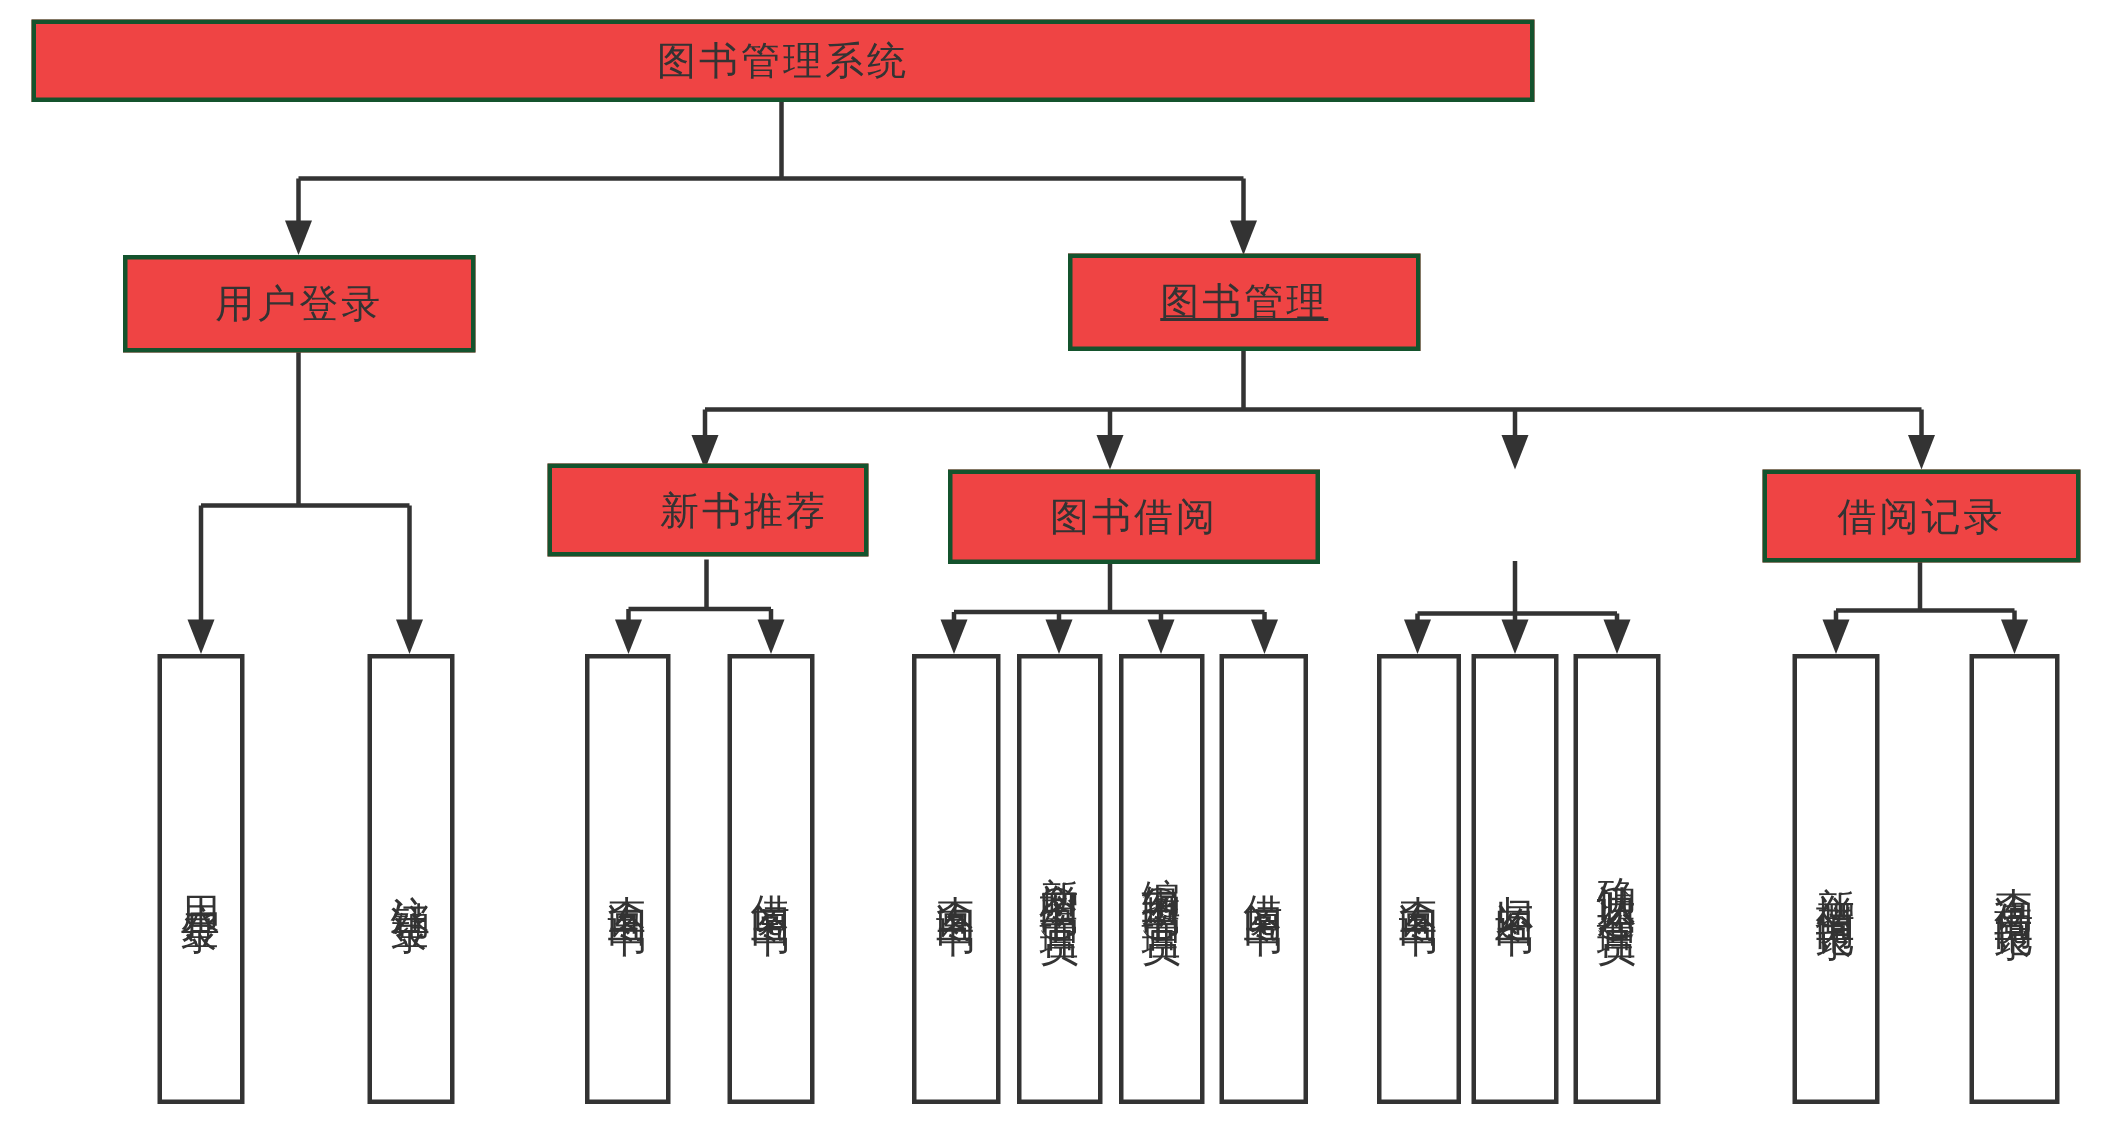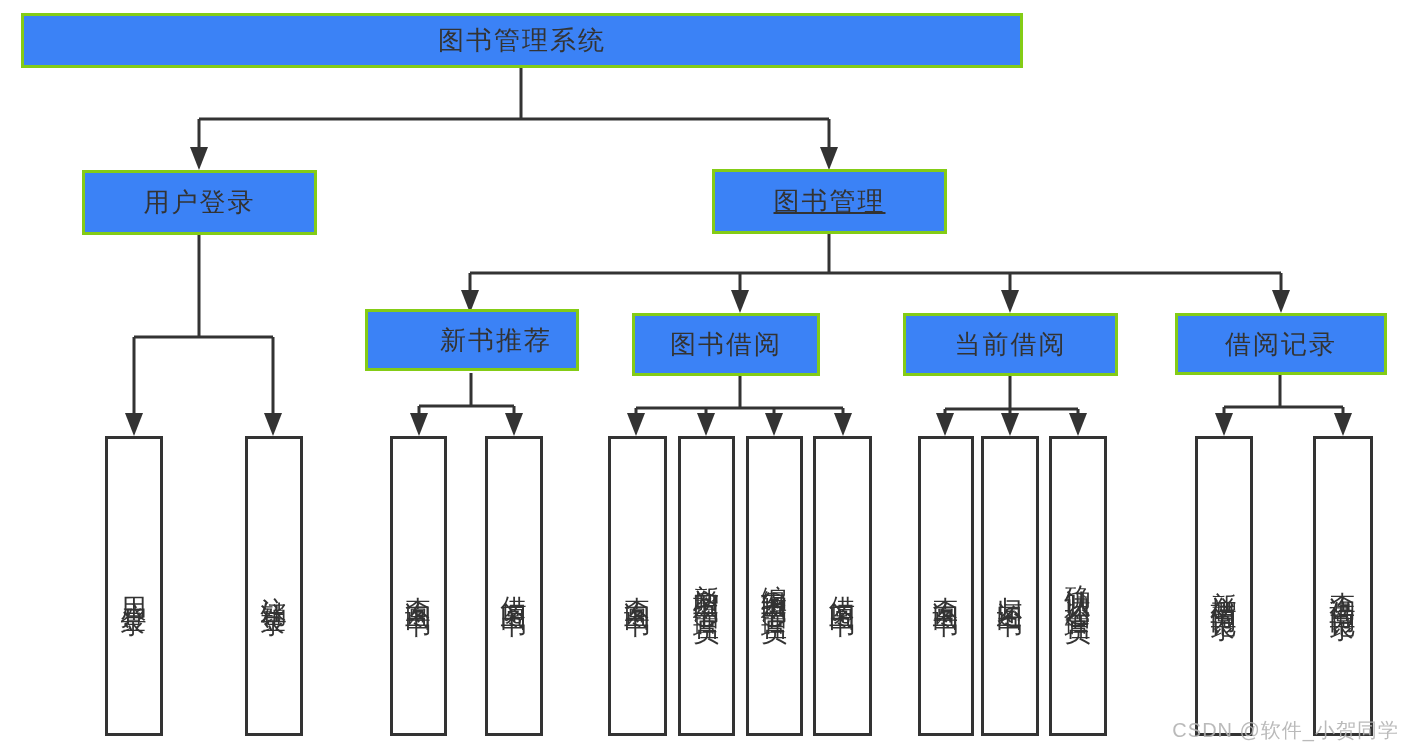--- a/index.html
+++ b/index.html
@@ -17,22 +17,22 @@
   }
   .connectors {
     position: absolute;
     left: 0; top: 0;
     width: 1405px; height: 747px;
     pointer-events: none;
   }
   .node {
     position: absolute;
     box-sizing: border-box;
-    border: 3px solid #84cc16;
-    background: #3b82f6;
+    border: 3px solid #14532d;
+    background: #ef4444;
     display: flex;
     align-items: center;
     justify-content: center;
     color: #333333;
     font-size: 26px;
     letter-spacing: 2px;
     white-space: nowrap;
   }
   .leaf {
     position: absolute;
@@ -52,21 +52,21 @@
     letter-spacing: 5px;
     line-height: 1;
   }
   
   .n-root   { left: 21px;   top: 13px;  width: 1002px; height: 55px; }
   
   .n-login  { left: 82px;   top: 170px; width: 235px;  height: 65px; }
   .n-mgmt   { left: 712px;  top: 169px; width: 235px;  height: 65px; text-decoration: underline; }
   
   .n-newbk  { left: 365px;  top: 309px; width: 214px;  height: 62px; padding-left: 48px; }
-  .n-borrow { left: 632px;  top: 313px; width: 188px;  height: 63px; }
+  .n-borrow { left: 632px;  top: 313px; width: 248px;  height: 63px; }
   .n-curr   { left: 903px;  top: 313px; width: 215px;  height: 63px; }
   .n-rec    { left: 1175px; top: 313px; width: 212px;  height: 62px; font-family: Liberation Serif, serif; }
   
   .lf-1  { left: 105px;  width: 58px; }
   .lf-2  { left: 245px;  width: 58px; }
   .lf-3  { left: 390px;  width: 57px; }
   .lf-4  { left: 485px;  width: 58px; }
   .lf-5  { left: 608px;  width: 59px; }
   .lf-6  { left: 678px;  width: 57px; }
   .lf-7  { left: 746px;  width: 57px; }
@@ -141,21 +141,20 @@
     </g>
   </svg>
 
   <div class="node n-root">图书管理系统</div>
 
   <div class="node n-login">用户登录</div>
   <div class="node n-mgmt">图书管理</div>
 
   <div class="node n-newbk">新书推荐</div>
   <div class="node n-borrow">图书借阅</div>
-  <div class="node n-curr">当前借阅</div>
   <div class="node n-rec">借阅记录</div>
 
   <div class="leaf lf-1">
     <span>用户登录</span>
   </div>
   <div class="leaf lf-2">
     <span>注销登录</span>
   </div>
   <div class="leaf lf-3">
     <span>查询图书</span>
@@ -184,15 +183,14 @@
   <div class="leaf lf-11">
     <span>确认归还（管理员）</span>
   </div>
   <div class="leaf lf-12">
     <span>新增借阅记录</span>
   </div>
   <div class="leaf lf-13">
     <span>查询借阅记录</span>
   </div>
 
-  <div class="watermark">CSDN @软件_小贺同学</div>
 
 </div>
 
 </body></html>

